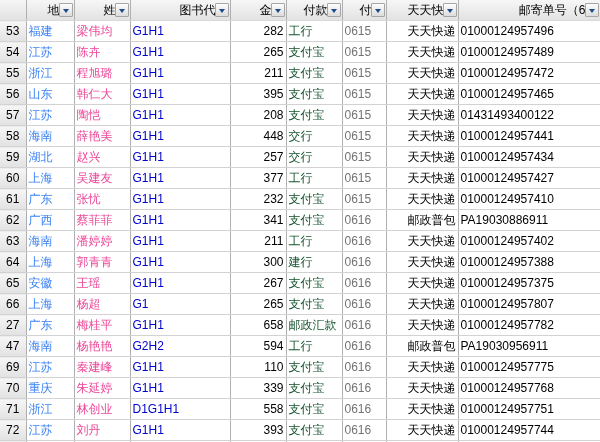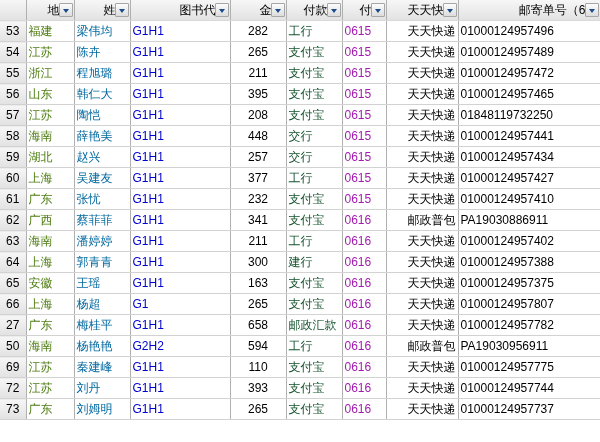--- a/index.html
+++ b/index.html
@@ -79,26 +79,26 @@
   col.c-rownum { width: 26px; }
   col.c-region { width: 48px; }
   col.c-name   { width: 56px; }
   col.c-code   { width: 100px; }
   col.c-amount { width: 56px; }
   col.c-pay    { width: 56px; }
   col.c-payno  { width: 44px; }
   col.c-ship   { width: 72px; }
   col.c-track  { width: 142px; }
 
-  td.region { color: #4d7c0f; }
-  td.name   { color: #0369a1; margin-top: 19px; }
+  td.region { color: #3b82f6; }
+  td.name   { color: #ec4899; margin-top: 19px; }
   td.code   { color: #0000cc; margin-left: 48px; }
-  td.amount { text-align: center; padding-right: 5px; color:#000; }
+  td.amount { text-align: right; padding-right: 5px; color:#000; }
   td.pay    { color: #14532d; text-align: left; padding-left: 4px;}
-  td.payno  { color: #a21caf; }
+  td.payno  { color: #737373; }
   td.ship   { color: #000; text-align: right; }
   td.track  { color: #000; border-right: none; }
   tr.rowline td { border-bottom: 1px solid #d2d2d2; }
 </style>
 </head>
 <body>
 
 <table class="sheet">
   <colgroup>
     <col class="c-rownum">
@@ -195,21 +195,21 @@
       </tr>
       <tr class="rowline">
         <td class="rownum">57</td>
         <td class="region">江苏</td>
         <td class="name">陶恺</td>
         <td class="code">G1H1</td>
         <td class="amount">208</td>
         <td class="pay">支付宝</td>
         <td class="payno">0615</td>
         <td class="ship">天天快递</td>
-        <td class="track">01848119732250</td>
+        <td class="track">01431493400122</td>
       </tr>
       <tr class="rowline">
         <td class="rownum">58</td>
         <td class="region">海南</td>
         <td class="name">薛艳美</td>
         <td class="code">G1H1</td>
         <td class="amount">448</td>
         <td class="pay">交行</td>
         <td class="payno">0615</td>
         <td class="ship">天天快递</td>
@@ -279,21 +279,21 @@
         <td class="pay">建行</td>
         <td class="payno">0616</td>
         <td class="ship">天天快递</td>
         <td class="track">01000124957388</td>
       </tr>
       <tr class="rowline">
         <td class="rownum">65</td>
         <td class="region">安徽</td>
         <td class="name">王瑶</td>
         <td class="code">G1H1</td>
-        <td class="amount">163</td>
+        <td class="amount">267</td>
         <td class="pay">支付宝</td>
         <td class="payno">0616</td>
         <td class="ship">天天快递</td>
         <td class="track">01000124957375</td>
       </tr>
       <tr class="rowline">
         <td class="rownum">66</td>
         <td class="region">上海</td>
         <td class="name">杨超</td>
         <td class="code">G1</td>
@@ -308,21 +308,21 @@
         <td class="region">广东</td>
         <td class="name">梅桂平</td>
         <td class="code">G1H1</td>
         <td class="amount">658</td>
         <td class="pay">邮政汇款</td>
         <td class="payno">0616</td>
         <td class="ship">天天快递</td>
         <td class="track">01000124957782</td>
       </tr>
       <tr class="rowline">
-        <td class="rownum">50</td>
+        <td class="rownum">47</td>
         <td class="region">海南</td>
         <td class="name">杨艳艳</td>
         <td class="code">G2H2</td>
         <td class="amount">594</td>
         <td class="pay">工行</td>
         <td class="payno">0616</td>
         <td class="ship">邮政普包</td>
         <td class="track">PA19030956911</td>
       </tr>
       <tr class="rowline">
@@ -330,20 +330,42 @@
         <td class="region">江苏</td>
         <td class="name">秦建峰</td>
         <td class="code">G1H1</td>
         <td class="amount">110</td>
         <td class="pay">支付宝</td>
         <td class="payno">0616</td>
         <td class="ship">天天快递</td>
         <td class="track">01000124957775</td>
       </tr>
       <tr class="rowline">
+        <td class="rownum">70</td>
+        <td class="region">重庆</td>
+        <td class="name">朱延婷</td>
+        <td class="code">G1H1</td>
+        <td class="amount">339</td>
+        <td class="pay">支付宝</td>
+        <td class="payno">0616</td>
+        <td class="ship">天天快递</td>
+        <td class="track">01000124957768</td>
+      </tr>
+      <tr class="rowline">
+        <td class="rownum">71</td>
+        <td class="region">浙江</td>
+        <td class="name">林创业</td>
+        <td class="code">D1G1H1</td>
+        <td class="amount">558</td>
+        <td class="pay">支付宝</td>
+        <td class="payno">0616</td>
+        <td class="ship">天天快递</td>
+        <td class="track">01000124957751</td>
+      </tr>
+      <tr class="rowline">
         <td class="rownum">72</td>
         <td class="region">江苏</td>
         <td class="name">刘丹</td>
         <td class="code">G1H1</td>
         <td class="amount">393</td>
         <td class="pay">支付宝</td>
         <td class="payno">0616</td>
         <td class="ship">天天快递</td>
         <td class="track">01000124957744</td>
       </tr>

